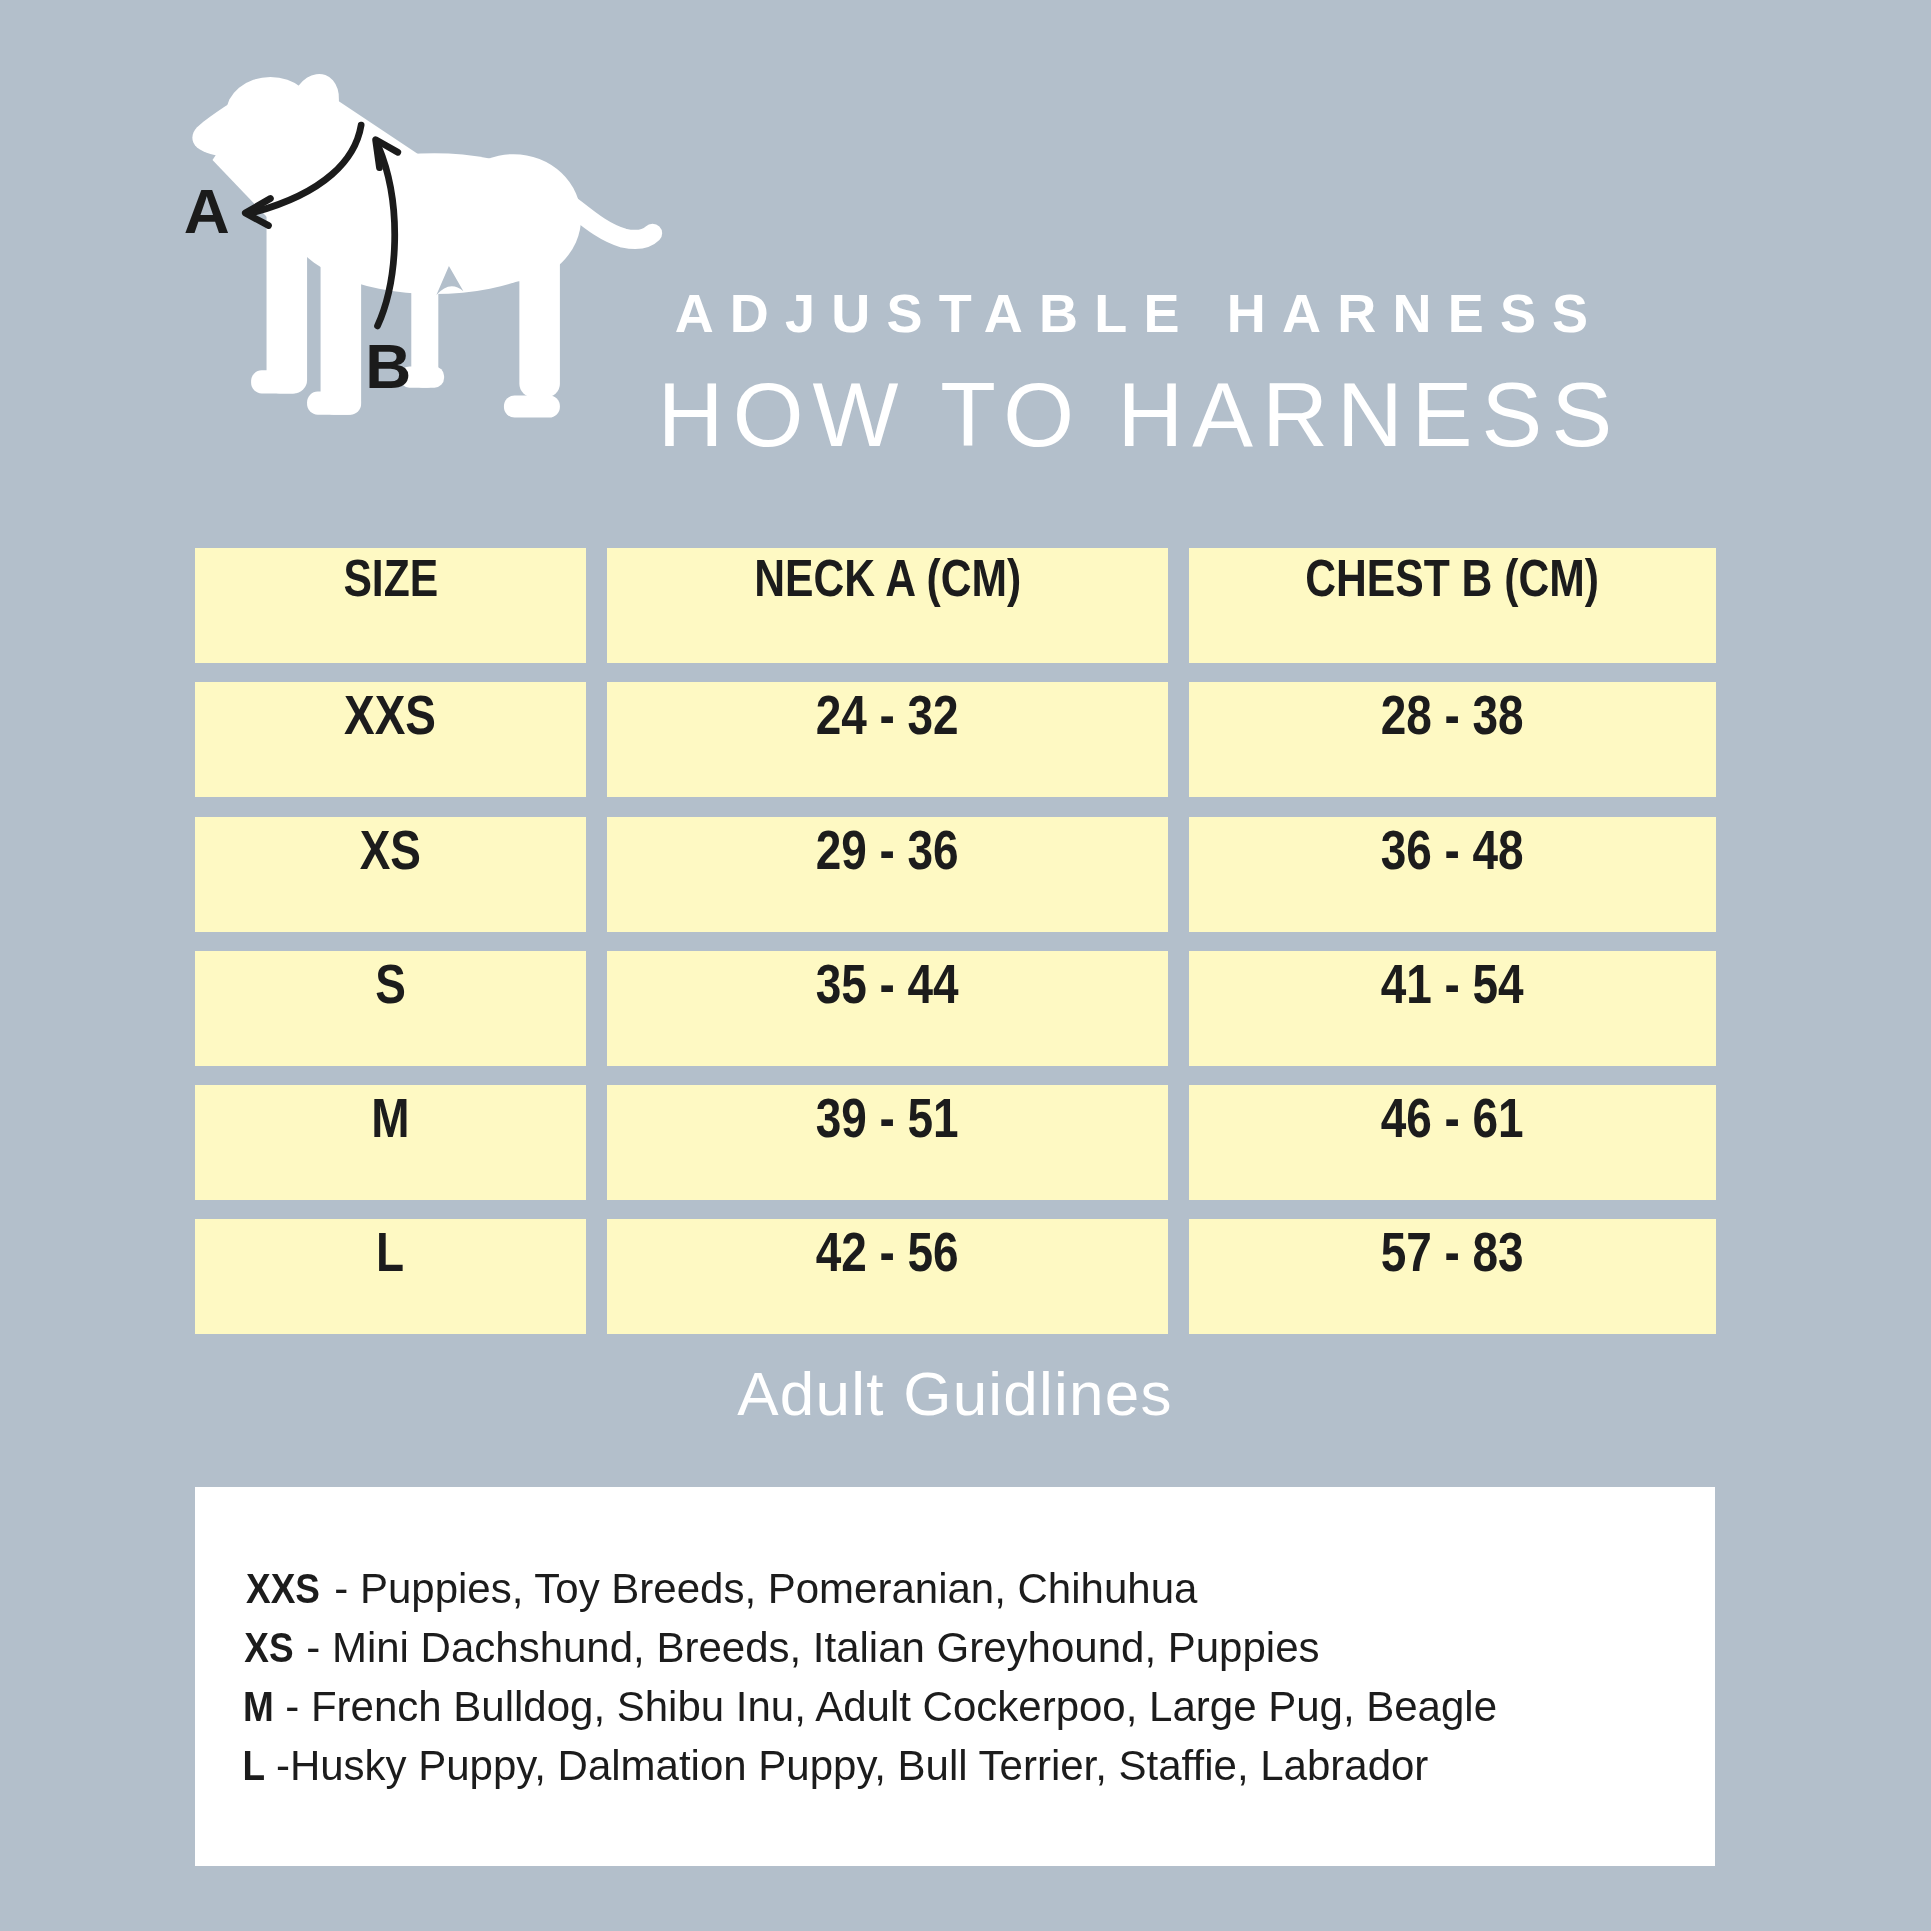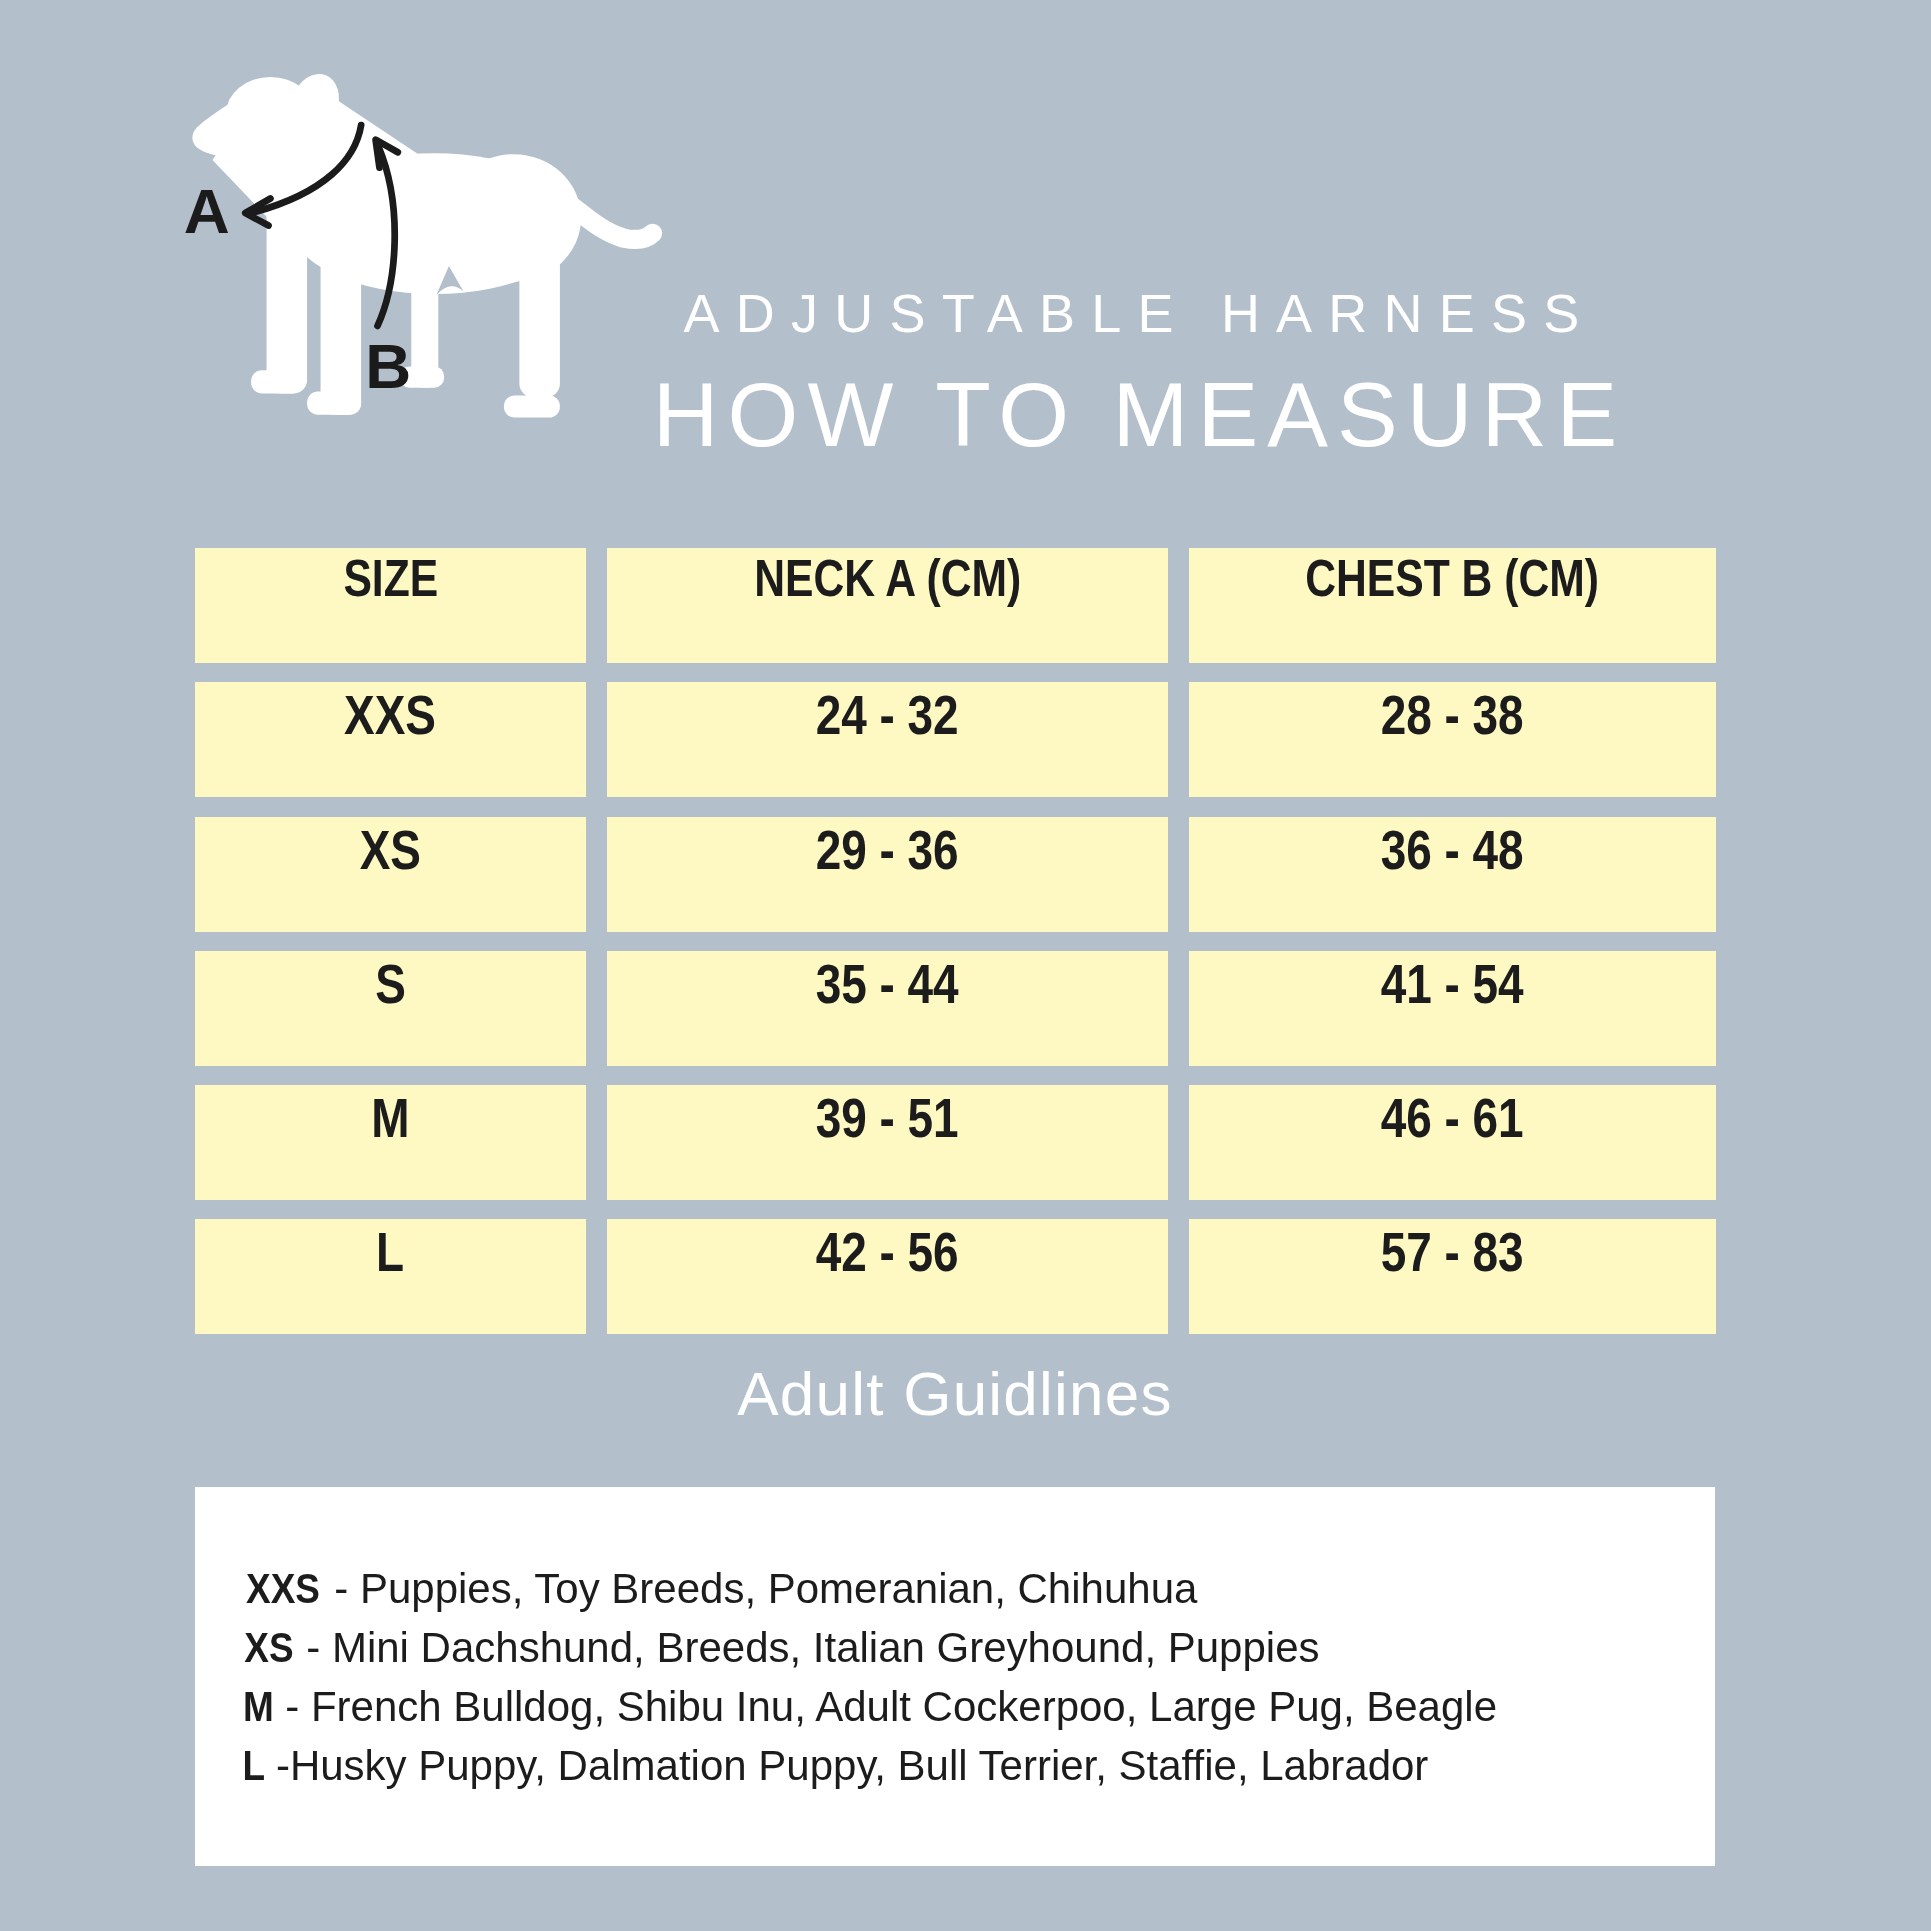--- a/index.html
+++ b/index.html
@@ -9,21 +9,21 @@
     background:#b3bfcb;
     font-family:"Liberation Sans", sans-serif;
     overflow:hidden;
   }
   
   #dog-diagram{position:absolute;left:135px;top:48px;width:541px;height:386px;}
   
   #title-block{position:absolute;left:541px;top:0;width:1197px;text-align:center;color:#ffffff;}
   #kicker{
     position:absolute;left:0;top:282px;width:100%;
-    font-size:54px;font-weight:400;letter-spacing:0.30em;white-space:nowrap;
+    font-size:54px;font-weight:700;letter-spacing:0.30em;white-space:nowrap;
   }
   #main-title{
     position:absolute;left:0;top:363px;width:100%;
     font-size:91px;font-weight:400;letter-spacing:0.10em;white-space:nowrap;
   }
   
   #size-table{
     position:absolute;left:195px;top:548px;
     display:grid;
     grid-template-columns:391px 561px 527px;
@@ -101,21 +101,21 @@
       <path d="M 251,288 C 272,242 277,162 252,102"></path>
       <path d="M 272,108 L 249,95 L 253,124"></path>
     </g>
 
     <text x="74" y="192" text-anchor="middle" font-size="66" font-weight="600" fill="#1b1b1b" font-family="Liberation Sans, sans-serif">A</text>
     <text x="262" y="352" text-anchor="middle" font-size="66" font-weight="600" fill="#1b1b1b" font-family="Liberation Sans, sans-serif">B</text>
   </svg>
 
   <div id="title-block">
     <div id="kicker">ADJUSTABLE HARNESS</div>
-    <div id="main-title">HOW TO MEASURE</div>
+    <div id="main-title">HOW TO HARNESS</div>
   </div>
 
   <div id="size-table">
     <div class="trow">
       <div class="cell head">
           <span class="cond">SIZE</span>
         </div>
       <div class="cell head">
           <span class="cond">NECK A (CM)</span>
         </div>

